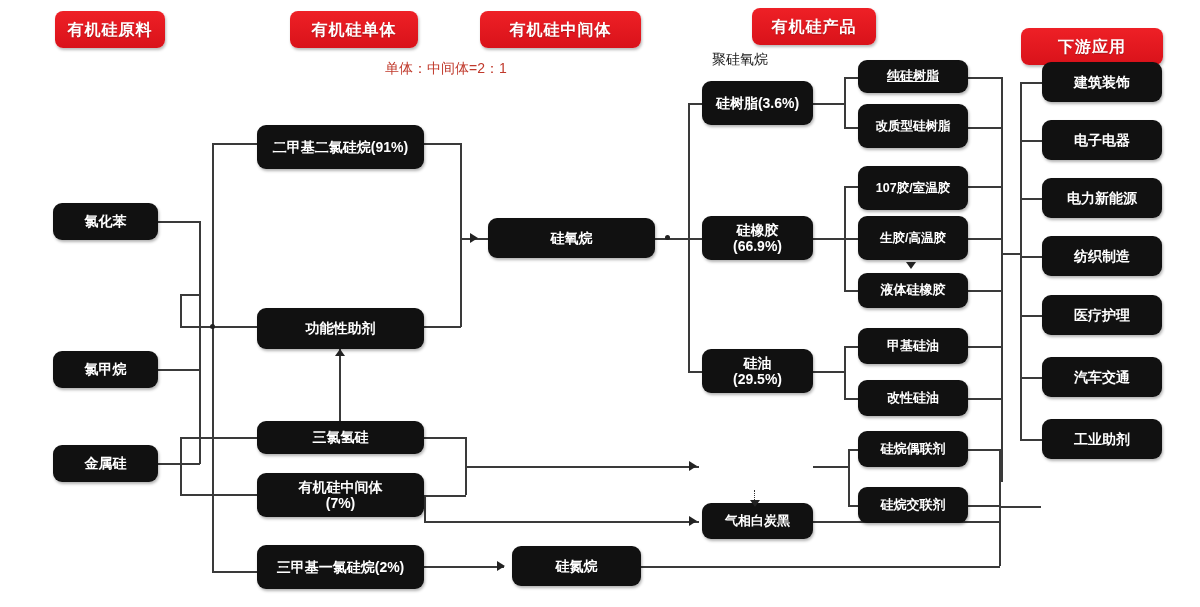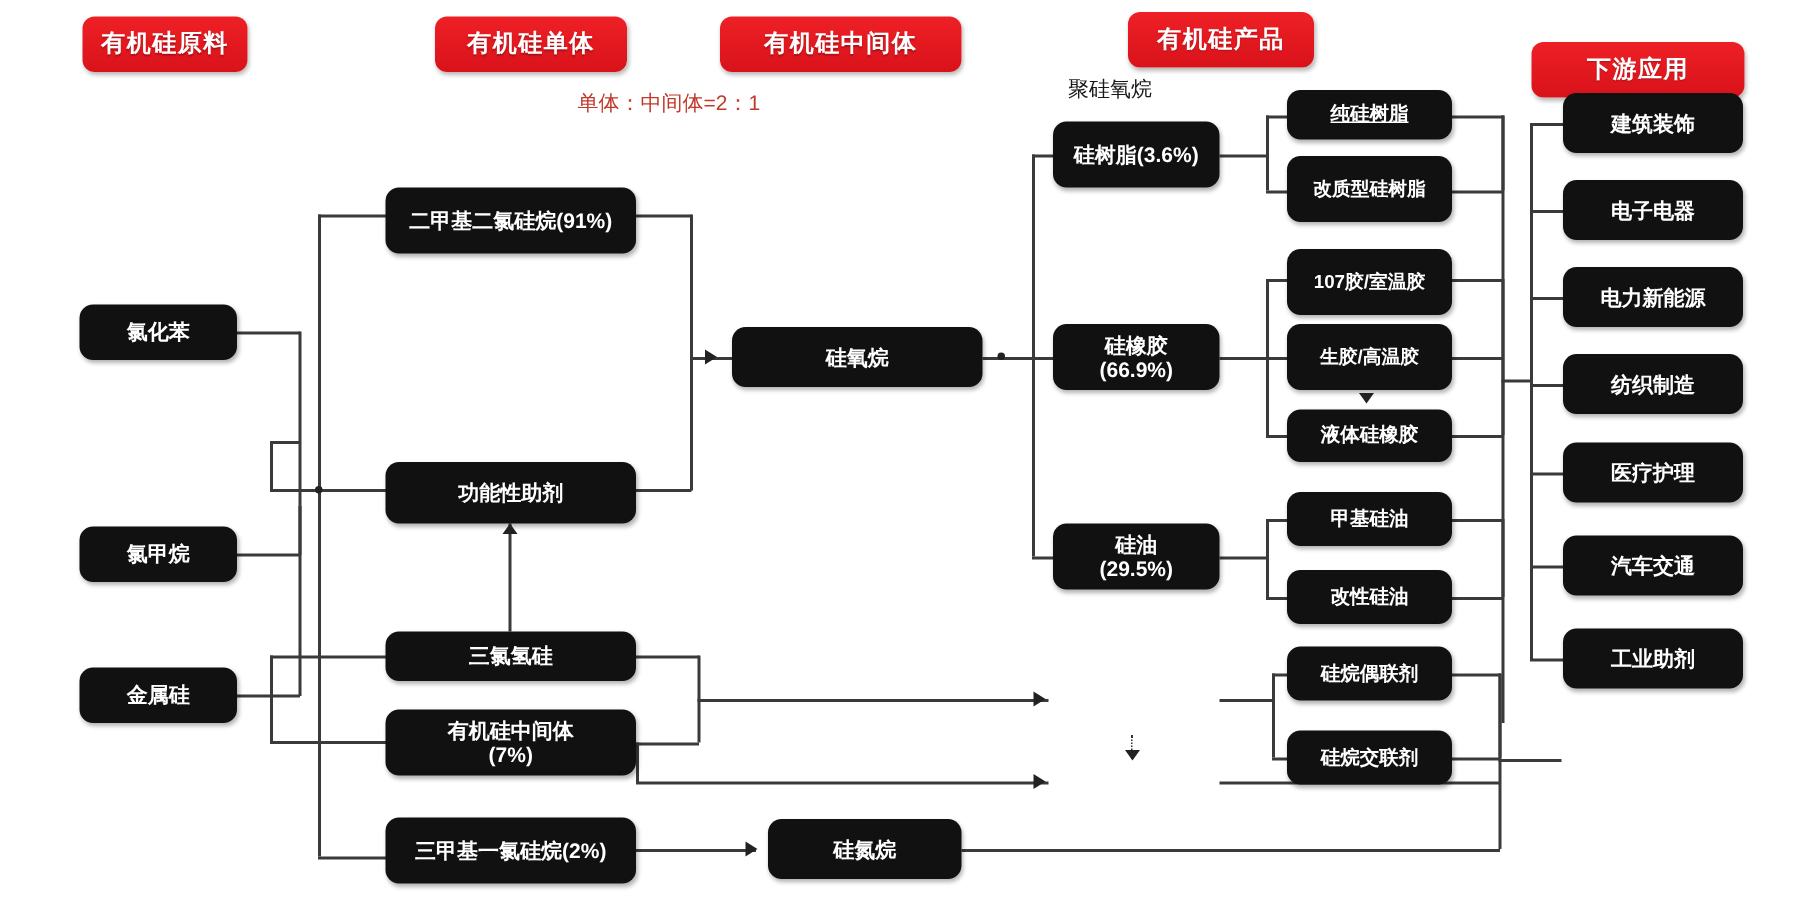--- a/index.html
+++ b/index.html
@@ -276,20 +276,23 @@
     <span class="txt">三甲基一氯硅烷</span>
     <span class="txt">(2%)</span>
   </div>
 
   <div class="node" style="left:488px; top:218px; width:167px; height:40px;">
     <span class="txt">硅氧烷</span>
   </div>
   <div class="node" style="left:512px; top:546px; width:129px; height:40px;">
     <span class="txt">硅氮烷</span>
   </div>
+  <div class="node sm" style="left:702px; top:503px; width:111px; height:36px;">
+    <span class="txt">气相白炭黑</span>
+  </div>
 
   <div class="node" style="left:702px; top:81px; width:111px; height:44px; flex-direction:row;">
     <span class="txt">硅树脂</span>
     <span class="txt">(3.6%)</span>
   </div>
   <div class="node" style="left:702px; top:216px; width:111px; height:44px; flex-direction:column;">
     <span class="txt">硅橡胶</span>
     <span class="txt">(66.9%)</span>
   </div>
   <div class="node" style="left:702px; top:349px; width:111px; height:44px; flex-direction:column;">

